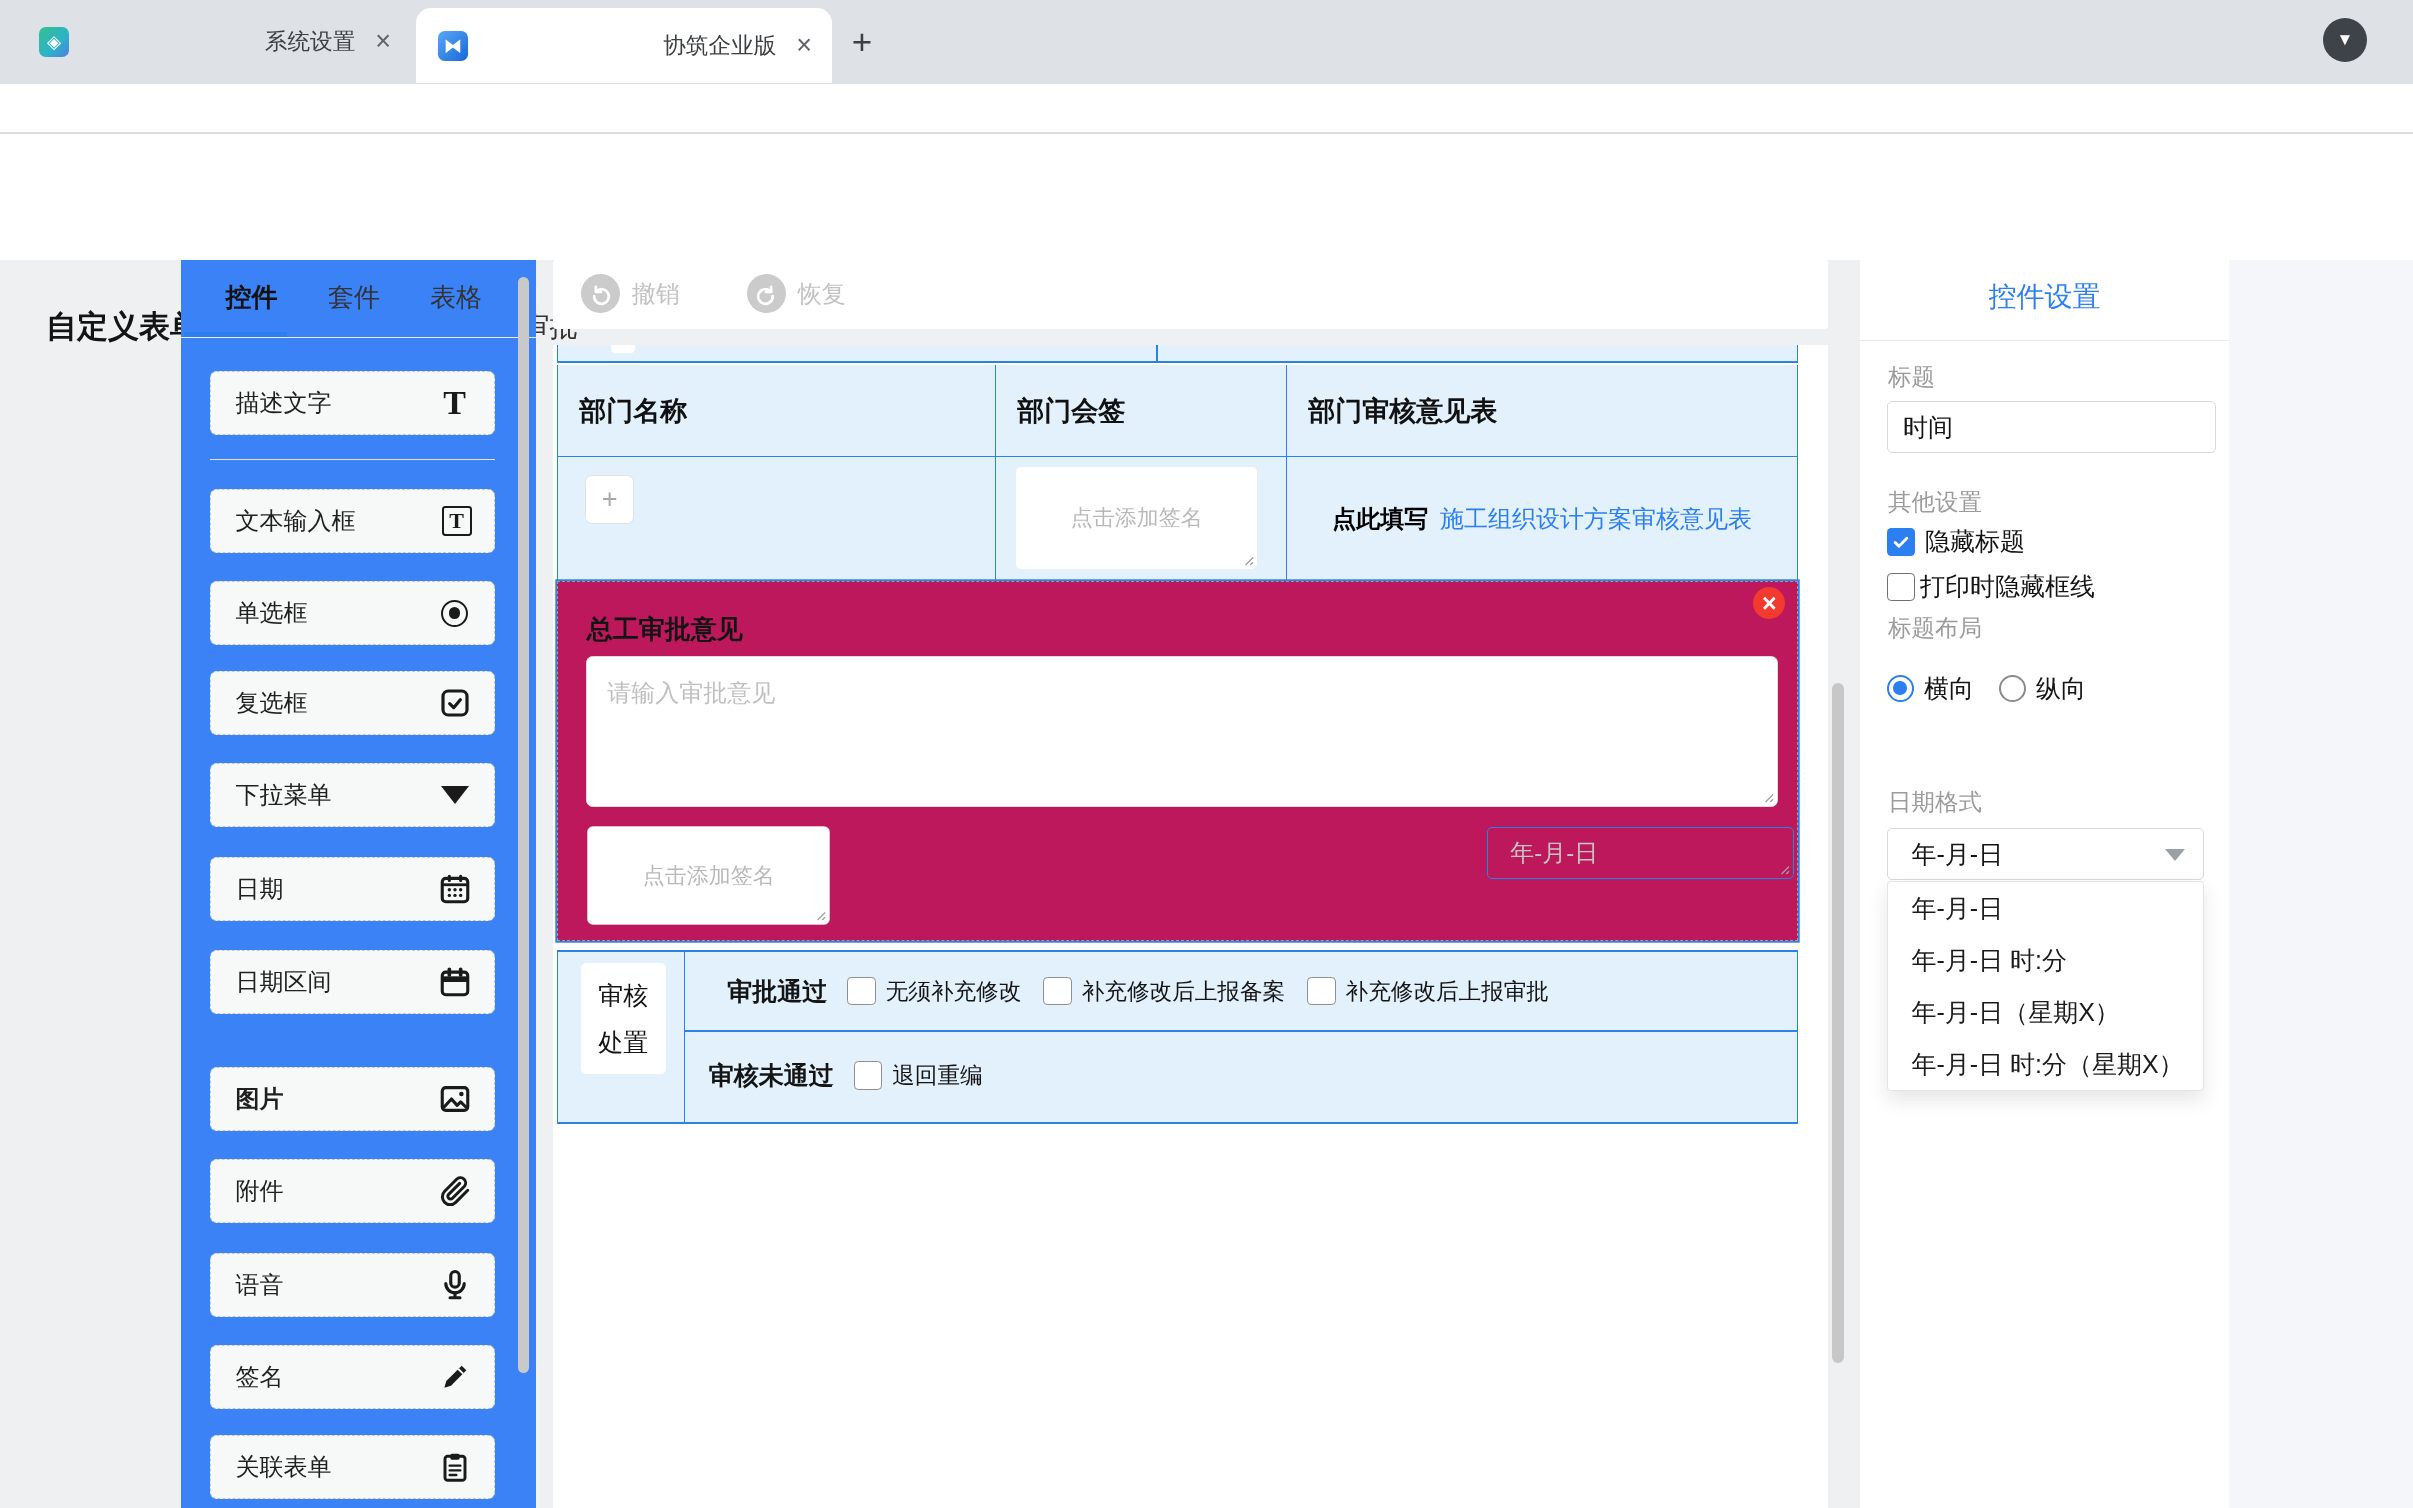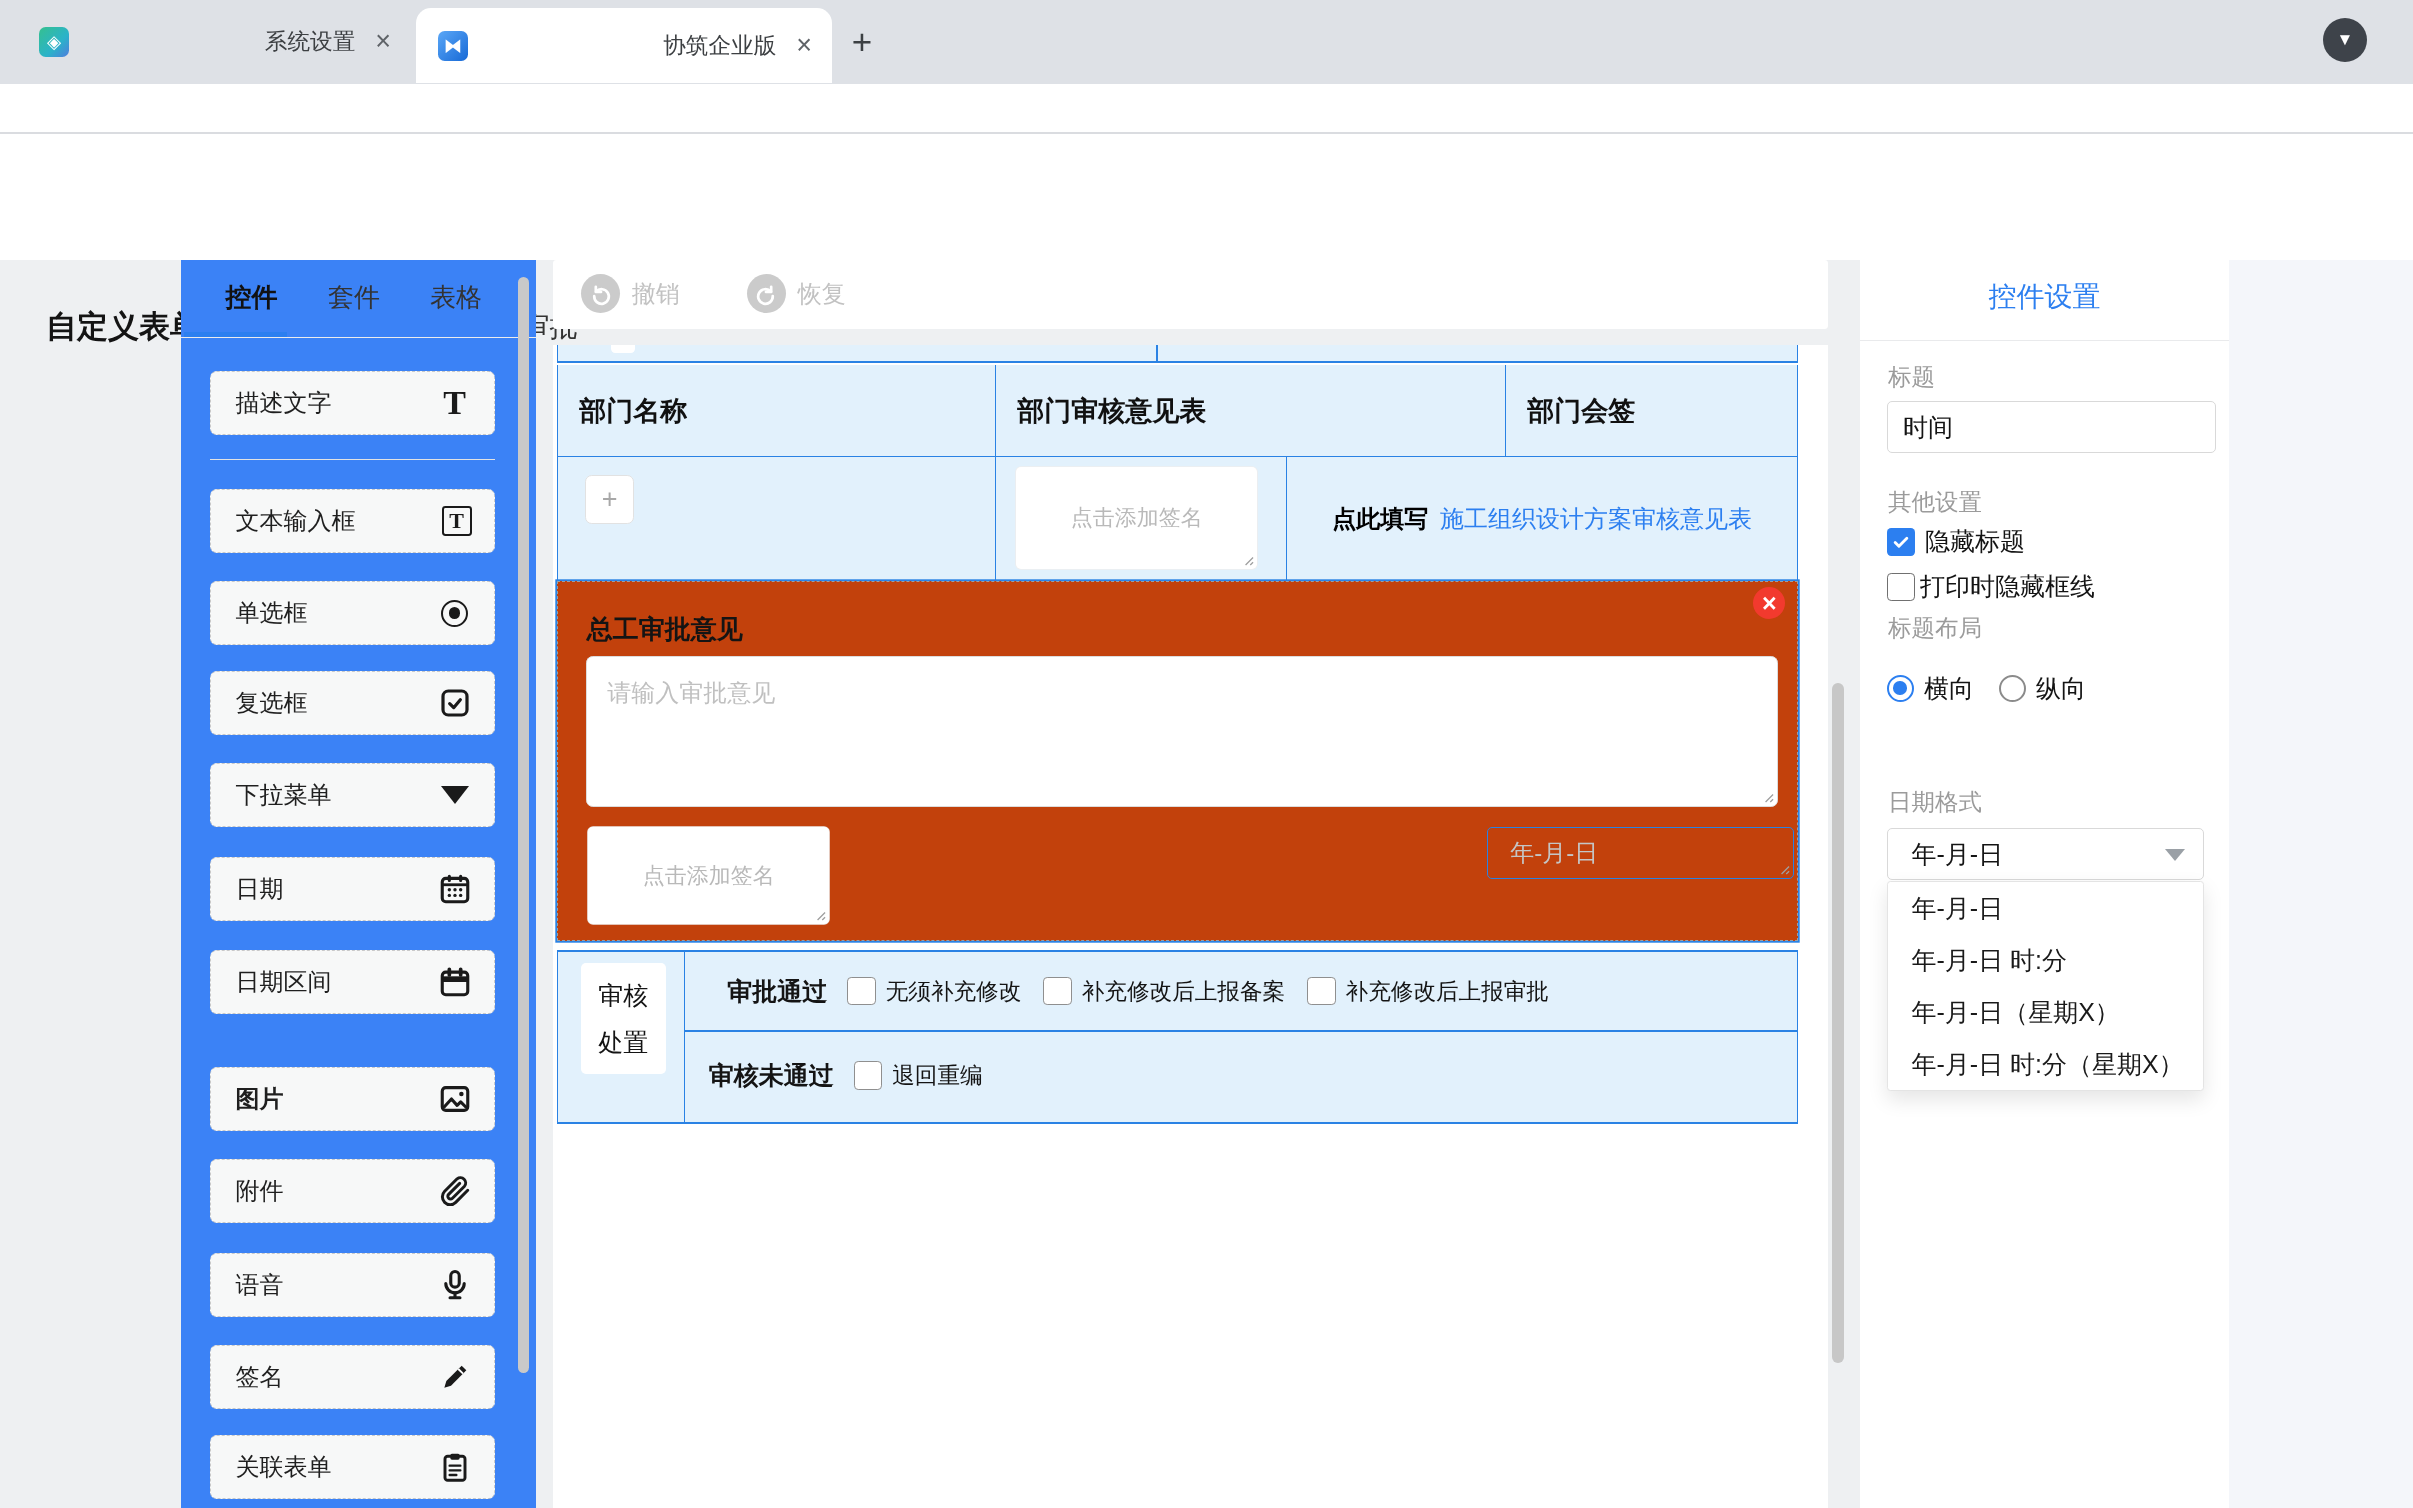--- a/index.html
+++ b/index.html
@@ -60,21 +60,21 @@
   .hdr-cell:last-child{border-right:none;}
   .data-row{left:4.2px;top:112px;width:1241px;height:124px;display:flex;border:1.7px solid #2a82e4;border-top:none;background:#e2f1fc;}
   .data-cell{height:100%;position:relative;border-right:1.7px solid #2a82e4;}
   .data-cell:last-child{border-right:none;}
   .plus-btn{left:27px;top:18.4px;width:49px;height:49px;background:#fff;border:0.8px solid #e2e2e2;border-radius:6.7px;display:flex;align-items:center;justify-content:center;font-size:27px;color:#a8a8a8;}
   .sigbox{background:#fff;border-radius:5px;display:flex;align-items:center;justify-content:center;font-size:22px;color:#b9b9b9;position:absolute;box-shadow:0 0 0 0.8px #eee;}
   .resize-h{position:absolute;right:3.4px;bottom:3.4px;width:15px;height:15px;}
   .linkline{position:absolute;left:0;top:0;width:100%;height:100%;display:flex;align-items:center;justify-content:center;font-size:24px;}
   .link-prefix{color:#000000;font-weight:bold;margin-right:11.7px;font-family:Liberation Serif, serif;}
   .link-text{color:#2c7ff0;}
-  .sel-block{left:4.2px;top:236px;width:1241px;height:360px;background:#c2410c;border:1.7px dashed #98a0a8;box-shadow:0 0 0 1.7px #2a82e4;}
+  .sel-block{left:4.2px;top:236px;width:1241px;height:360px;background:#be185d;border:1.7px dashed #98a0a8;box-shadow:0 0 0 1.7px #2a82e4;}
   .sel-title{left:28.5px;top:30px;font-size:26px;font-weight:bold;color:#141414;}
   .del-btn{left:1195px;top:5px;width:32px;height:32px;border-radius:50%;background:#f23a2e;color:#fff;display:flex;align-items:center;justify-content:center;font-size:25px;font-weight:bold;}
   .sel-textarea{left:28px;top:74px;width:1192px;height:151px;background:#fff;border:1.7px solid #dcdcdc;border-radius:6.7px;padding:20px;font-size:24px;color:#c0c0c0;position:absolute;}
   .sel-sig{left:30px;top:245px;width:241px;height:97px;}
   .date-input{left:929px;top:245px;width:307px;height:52px;border:1.7px solid #2a82e4;border-radius:5px;display:flex;align-items:center;padding-left:22px;font-size:24px;color:#c5c5c5;position:absolute;}
   .review-table{left:4.2px;top:605px;width:1241px;height:174px;display:flex;background:#e2f1fc;border:1.7px solid #2a82e4;border-top-width:2.5px;border-bottom-width:2.5px;}
   .review-label-cell{width:127px;border-right:1.7px solid #2a82e4;position:relative;}
   .review-label-box{position:absolute;left:22.6px;top:11px;width:85px;height:111px;background:#fff;border-radius:5px;display:flex;flex-direction:column;align-items:center;justify-content:center;font-size:25px;color:#141414;line-height:47px;}
   .review-rows{flex:1;display:flex;flex-direction:column;}
   .review-row{display:flex;align-items:center;}
@@ -310,22 +310,22 @@
 
   <div class="abs canvas">
 
     <div class="abs partial-row">
       <span class="abs partial-div"></span>
       <span class="abs mini-box"></span>
     </div>
 
     <div class="abs hdr-row">
       <div class="hdr-cell" style="width:438px;">部门名称</div>
+      <div class="hdr-cell" style="width:291px;">部门会签</div>
       <div class="hdr-cell" style="flex:1;">部门审核意见表</div>
-      <div class="hdr-cell" style="width:291px;">部门会签</div>
     </div>
 
     <div class="abs data-row">
       <div class="data-cell" style="width:438px;">
         <div class="abs plus-btn">+</div>
       </div>
       <div class="data-cell" style="width:291px;">
         <div class="sigbox" style="left:20px;top:10px;width:241px;height:102px;">
           <span>点击添加签名</span>
           <svg class="resize-h" viewBox="0 0 16 16">

